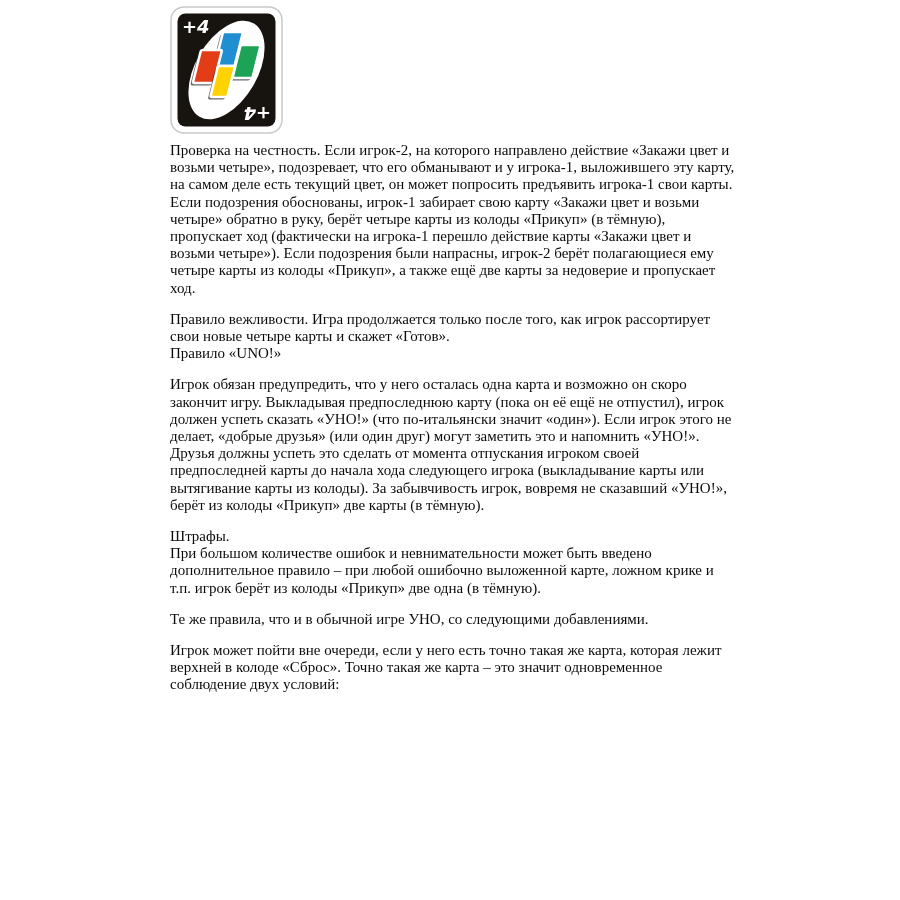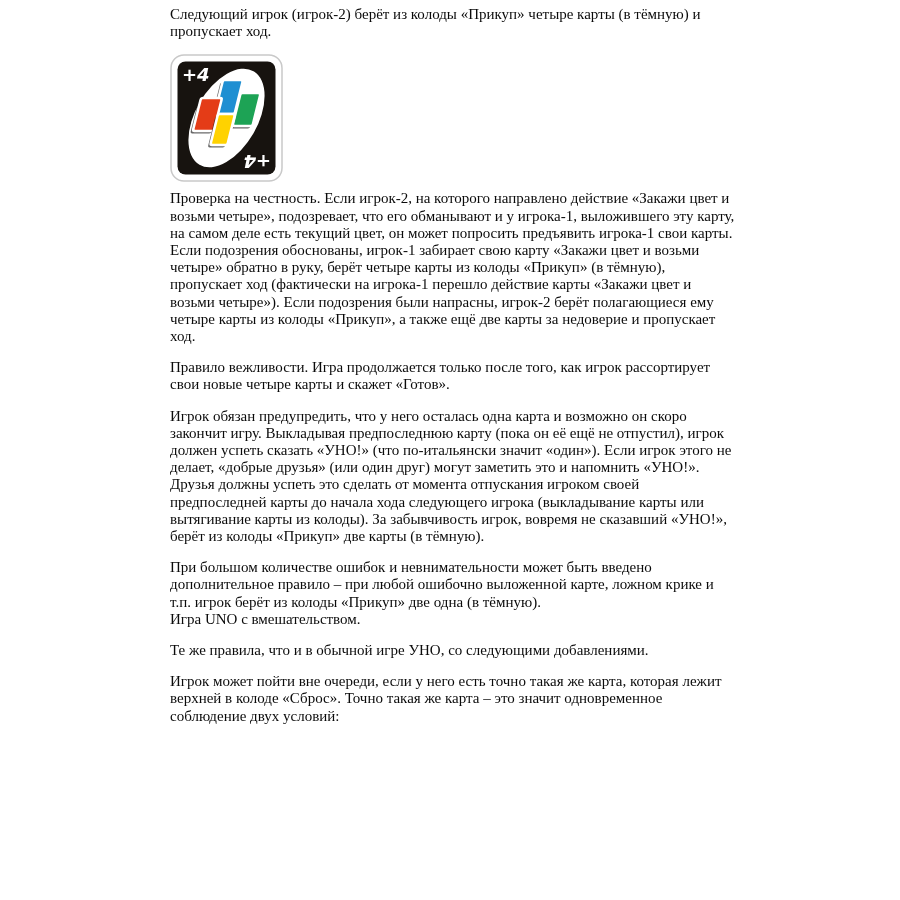--- a/index.html
+++ b/index.html
@@ -29,21 +29,20 @@
     height: 128px;
     margin: 0 0 8px 0;
   }
   .card-wrap svg { display: block; width: 113px; height: 128px; }
 </style>
 </head>
 <body>
 
 <div class="page">
 
-  <p class="para">Следующий игрок (игрок-2) берёт из колоды «Прикуп» четыре карты (в тёмную) и пропускает ход.</p>
 
   <div class="card-wrap">
     <svg viewBox="0 0 113 128" xmlns="http://www.w3.org/2000/svg">
       <rect x="1" y="1" width="111" height="126" rx="13" fill="#ffffff" stroke-width="1.5" stroke="#c9c9c9"></rect>
       <rect x="7.5" y="7.5" width="98" height="113" rx="8" fill="#17130f"></rect>
       <ellipse cx="56.5" cy="64" rx="31" ry="54" transform="rotate(30 56.5 64)" fill="#ffffff"></ellipse>
 
       <g transform="skewX(-14)" stroke-linejoin="round">
         <g>
           <rect x="78.4" y="41.5" width="20" height="33" rx="2" opacity="0.65" fill="#1a1a1a"></rect>
@@ -66,27 +65,28 @@
       <text x="12" y="27" font-family="DejaVu Sans, sans-serif" font-size="18" font-weight="bold" font-style="italic" fill="#ffffff">+4</text>
       <text transform="translate(101 101) rotate(180)" x="0" y="0" font-family="DejaVu Sans, sans-serif" font-size="18" font-weight="bold" font-style="italic" fill="#ffffff">+4</text>
     </svg>
   </div>
 
 
   <p class="para">Проверка на честность. Если игрок-2, на которого направлено действие «Закажи цвет и возьми четыре», подозревает, что его обманывают и у игрока-1, выложившего эту карту, на самом деле есть текущий цвет, он может попросить предъявить игрока-1 свои карты. Если подозрения обоснованы, игрок-1 забирает свою карту «Закажи цвет и возьми четыре» обратно в руку, берёт четыре карты из колоды «Прикуп» (в тёмную), пропускает ход (фактически на игрока-1 перешло действие карты «Закажи цвет и возьми четыре»). Если подозрения были напрасны, игрок-2 берёт полагающиеся ему четыре карты из колоды «Прикуп», а также ещё две карты за недоверие и пропускает ход.</p>
 
   <p class="para">
     <span class="bold">Правило вежливости</span><span>. Игра продолжается только после того, как игрок рассортирует свои новые четыре карты и скажет «Готов».</span>
+    <span class="line">Правило «UNO!»</span>
   </p>
 
   <p class="para">Игрок обязан предупредить, что у него осталась одна карта и возможно он скоро закончит игру. Выкладывая предпоследнюю карту (пока он её ещё не отпустил), игрок должен успеть сказать «УНО!» (что по-итальянски значит «один»). Если игрок этого не делает, «добрые друзья» (или один друг) могут заметить это и напомнить «УНО!». Друзья должны успеть это сделать от момента отпускания игроком своей предпоследней карты до начала хода следующего игрока (выкладывание карты или вытягивание карты из колоды). За забывчивость игрок, вовремя не сказавший «УНО!», берёт из колоды «Прикуп» две карты (в тёмную).</p>
 
 
   <p class="para">
+    <span class="line bold">Штрафы.</span>
     <span>При большом количестве ошибок и невнимательности может быть введено дополнительное правило – при любой ошибочно выложенной карте, ложном крике и т.п. игрок берёт из колоды «Прикуп» две одна (в тёмную).</span>
-    <span class="line">Игра UNO с вмешательством.</span>
   </p>
 
   <p class="para">Те же правила, что и в обычной игре УНО, со следующими добавлениями.</p>
 
   <p class="para">Игрок может пойти вне очереди, если у него есть точно такая же карта, которая лежит верхней в колоде «Сброс». Точно такая же карта – это значит одновременное соблюдение двух условий:</p>
 
 </div>
 
 </body></html>

